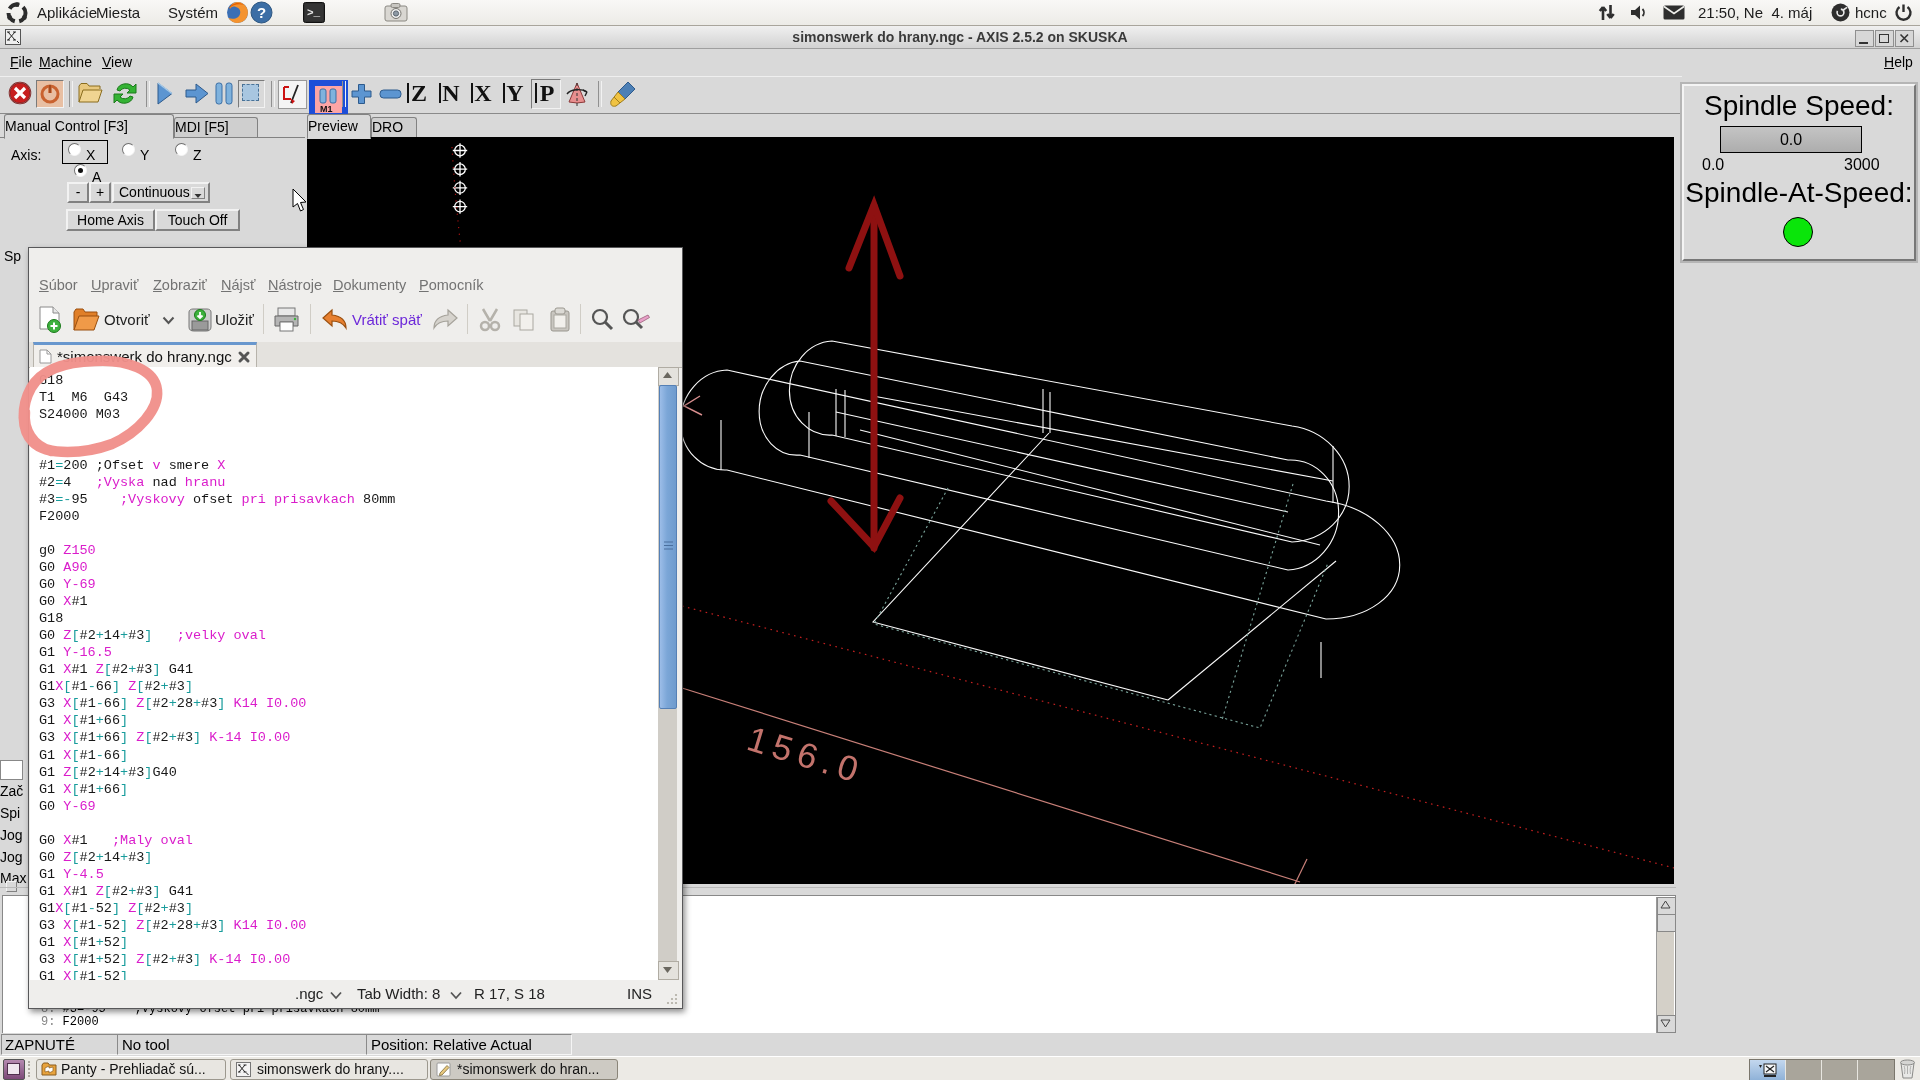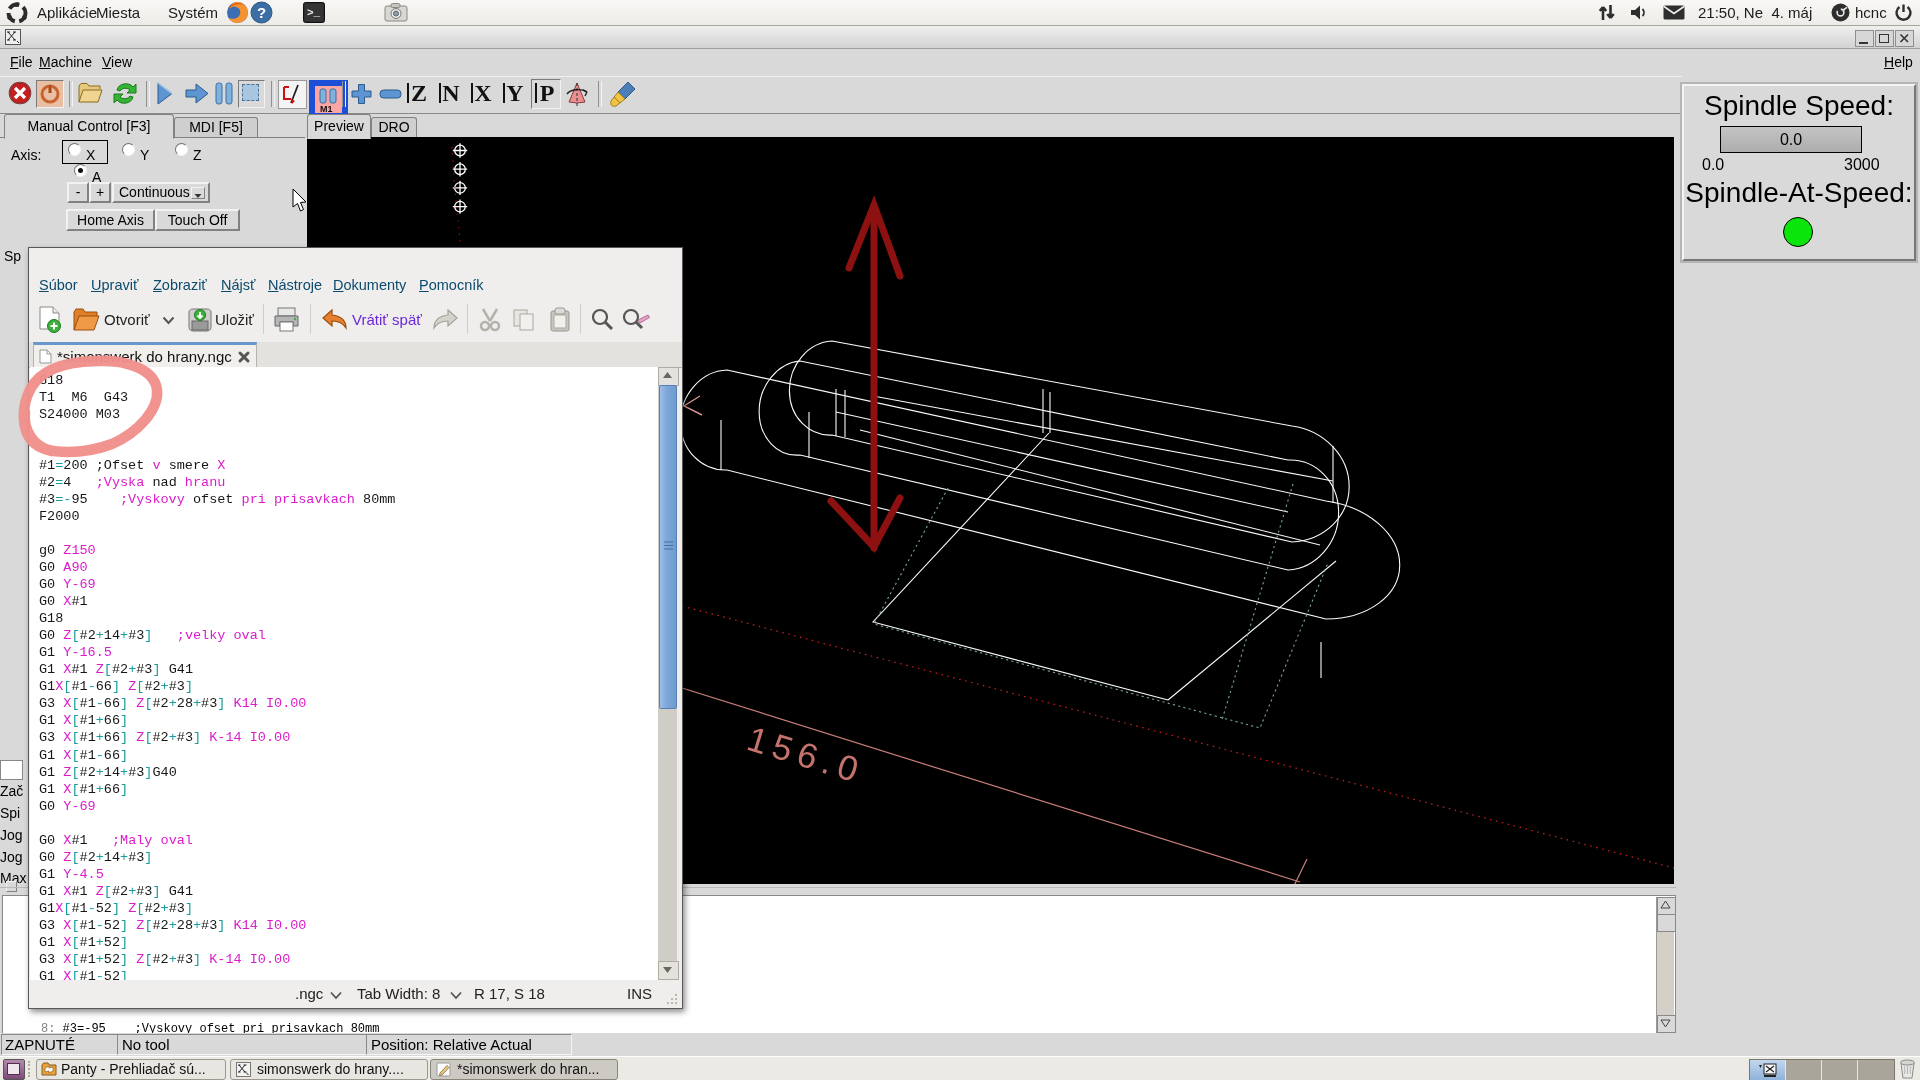--- a/index.html
+++ b/index.html
@@ -21,21 +21,21 @@
   .amenu u{text-decoration:underline;}
   #axis-toolbar{left:0;top:76px;width:1682px;height:36px;background:#d9d9d9;
      border-top:1px solid #efefef;border-bottom:1px solid #8a8a8a;}
   .tsep{position:absolute;top:4px;width:2px;height:26px;border-left:1px solid #909090;border-right:1px solid #f2f2f2;}
   .lett{width:24px;height:24px;font-family:"Liberation Serif",serif;font-size:24px;font-weight:bold;
      color:#111;text-align:center;line-height:24px;}
   .lett:before{content:"";position:absolute;left:0;top:2px;width:6px;height:20px;
      border-left:2px solid #111;}
   
   .tab{position:absolute;background:#d9d9d9;border:1px solid #828282;border-bottom:none;
-       border-radius:3px 3px 0 0;font-size:14px;color:#000;text-align:center;}
+       border-radius:3px 3px 0 0;font-size:14px;color:#000;}
   .tabline{position:absolute;height:1px;background:#828282;}
   
   .tkbtn{position:absolute;background:#d9d9d9;border-top:2px solid #f2f2f2;border-left:2px solid #f2f2f2;
      border-right:2px solid #818181;border-bottom:2px solid #818181;font-size:14px;color:#000;
      text-align:center;}
   
   #preview{left:307px;top:137px;width:1367px;height:747px;background:#000;}
   
   #spindle{left:1682px;top:84px;width:230px;height:173px;background:#d9d9d9;
      border:2px solid;border-color:#f4f4f4 #777 #777 #f4f4f4;outline:2px solid #b5b5b5;}
@@ -45,35 +45,35 @@
   .statbox{position:absolute;background:#d9d9d9;border-top:1px solid #8a8a8a;border-left:1px solid #8a8a8a;
      border-bottom:1px solid #f5f5f5;border-right:1px solid #f5f5f5;font-size:15px;color:#000;}
   
   #gedit{left:28px;top:247px;width:653px;height:760px;background:#efeeec;
      border:1px solid #58585a;box-shadow:2px 3px 6px rgba(0,0,0,.45);}
   #gtitle{left:0;top:0;width:100%;height:25px;
      background:linear-gradient(#a8c4e6 0%,#7fa8d9 45%,#6492c9 55%,#5d8bc4 100%);}
   #gtitle .t{position:absolute;width:100%;text-align:center;top:3px;font-size:15px;font-weight:bold;color:#fff;}
   .gwbtn{position:absolute;top:3px;width:15px;height:16px;background:linear-gradient(#89aedd,#6490c6);
      border:1px solid #d5e2f2;border-radius:3px;box-shadow:0 0 0 1px #4a77ae;}
-  #gmenu{left:0;top:25px;width:100%;height:25px;background:#efeeec;font-size:14.5px;color:#0c4a6e;}
+  #gmenu{left:0;top:25px;width:100%;height:25px;background:#efeeec;font-size:14.5px;color:#737373;}
   #gmenu span{position:absolute;top:4px;}
   #gmenu u{text-decoration:underline;}
   #gtoolbar{left:0;top:50px;width:100%;height:44px;background:#efeeec;border-bottom:1px solid #d8d5cf;}
   #gtabbar{left:0;top:94px;width:100%;height:25px;background:#e4e2de;border-bottom:1px solid #b7b3ab;}
   #gtext{left:1px;top:119px;width:628px;height:613px;background:#fff;overflow:hidden;}
   #gtext pre{margin:0;padding:4.5px 0 0 9px;font-family:"Liberation Mono",monospace;font-size:13.5px;line-height:17.05px;color:#171717;}
   #codepre i{color:#da1ccb;font-style:normal;} #codepre b{color:#189c9c;font-weight:normal;}
   #gscroll{left:629px;top:119px;width:19px;height:613px;background:#d0cdc7;}
   #gstatus{left:0;top:733px;width:651px;height:26px;background:#efeeec;font-size:15px;color:#222;}
   
   #taskbar{left:0;top:1056px;width:1920px;height:24px;background:#eceae5;border-top:1px solid #fff;}
   .task{position:absolute;top:1.5px;height:19px;background:#e8e6e1;border:1px solid #9c988e;
      border-radius:3px;font-size:14px;color:#111;}
-  .mono{font-family:"Liberation Mono",monospace;margin-top:20px;}
+  .mono{font-family:"Liberation Mono",monospace;}
   .radio{width:11px;height:11px;border-radius:50%;background:#fff;
      border:1.5px solid;border-color:#6e6e6e #f4f4f4 #f4f4f4 #6e6e6e;}
   .radio.sel:after{content:"";position:absolute;left:3px;top:3px;width:5px;height:5px;border-radius:50%;background:#111;}
 </style>
 </head>
 <body>
   <div class="abs" id="gpanel">
     <svg class="abs" style="left:6px;top:2px" width="22" height="22" viewBox="0 0 22 22">
       <g fill="#2c2c2c">
         <circle cx="11" cy="11" r="8.5" fill="none" stroke="#2c2c2c" stroke-width="4" stroke-dasharray="11 4.5"></circle>
@@ -126,20 +126,21 @@
       <path d="M12.3 7 L16 4.4" stroke="#e9e9e9" stroke-width="1.6"></path>
     </svg>
     <span class="mi" style="left:1855px">hcnc</span>
     <svg class="abs" style="left:1894px;top:3px" width="19" height="19" viewBox="0 0 19 19">
       <path d="M9.5 1.5 V9" stroke="#2e2e2e" stroke-width="2.4" fill="none"></path>
       <path d="M5.5 4 A7 7 0 1 0 13.5 4" stroke="#2e2e2e" stroke-width="2.4" fill="none"></path>
     </svg>
   </div>
   <div class="abs" id="axis"></div>
   <div class="abs" id="axis-title">
+    <div class="t">simonswerk do hrany.ngc - AXIS 2.5.2 on SKUSKA</div>
     <svg class="abs" style="left:5px;top:3px" width="16" height="16" viewBox="0 0 16 16">
       <rect x="0.5" y="0.5" width="15" height="15" fill="#efefef" stroke="#555"></rect>
       <path d="M3 3 L10 11 M10 3 L3 11 M2 3 H5 M8 3 H11 M2 11 H5 M8 11 H11 M12 12 L14 14" stroke="#222" stroke-width="1"></path>
     </svg>
     <div class="abs" style="left:1855px;top:4px;width:17px;height:15px;background:#d7d7d7;border:1px solid #8f8f8f">
       <div style="position:absolute;left:3px;bottom:2px;width:9px;height:2px;background:#333"></div>
     </div>
     <div class="abs" style="left:1875px;top:4px;width:17px;height:15px;background:#d7d7d7;border:1px solid #8f8f8f">
       <div style="position:absolute;left:3px;top:2.5px;width:8px;height:7px;border:1.5px solid #333"></div>
     </div>

